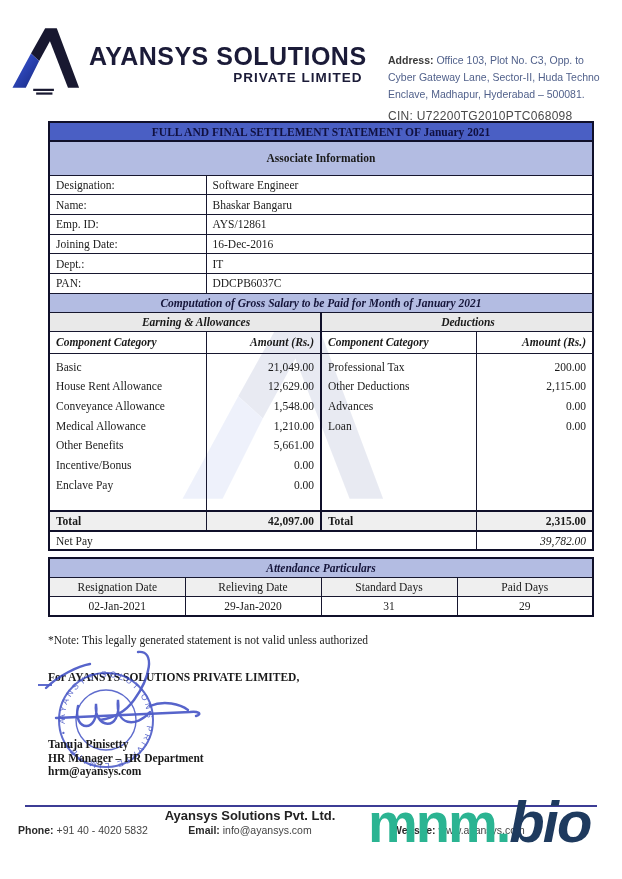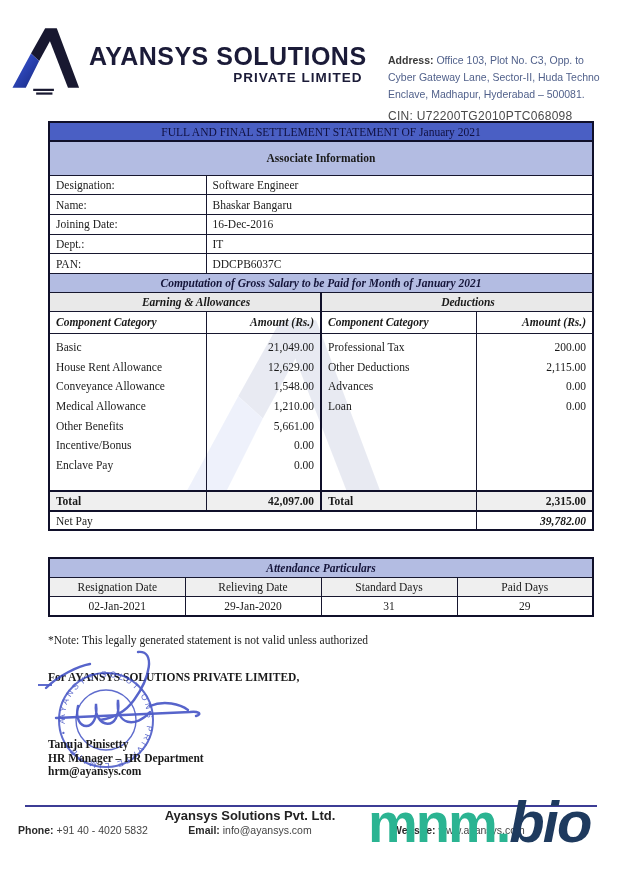--- a/index.html
+++ b/index.html
@@ -22,33 +22,33 @@
   .addr-label { font-weight:bold; color:#3a3a3a; }
   .cin-line { margin-top:5px; font-size:12px; color:#4a4a4a; letter-spacing:0.3px; }
   
   .table-watermark { position:absolute; left:172px; top:316px; width:235px; height:205px; opacity:0.17; z-index:0; }
   
   table { border-collapse:collapse; table-layout:fixed; width:544px; background:transparent; }
   .doc-table { position:absolute; left:48px; top:121px; z-index:1; }
   .att-table { position:absolute; left:48px; top:557px; z-index:1; }
   td { border:1px solid #17172f; font-size:11.5px; padding:0 6px; overflow:hidden; }
   .doc-table, .att-table { border:2px solid #10102a; }
-  .bar-title { background:#4a5fc4; color:#10103f; font-weight:normal; text-align:center; height:19px; border-bottom:2px solid #10102a; }
+  .bar-title { background:#4a5fc4; color:#10103f; font-weight:bold; text-align:center; height:19px; border-bottom:2px solid #10102a; }
   .bar-lav { background:#b3bce2; font-weight:bold; text-align:center; height:34px; }
   .bar-lav-i { background:#b3bce2; font-weight:bold; font-style:italic; text-align:center; height:19px; color:#15153a; }
   .bar-gray-i { background:#e9e9e9; font-weight:bold; font-style:italic; text-align:center; height:19px;padding-left:28px; }
   .info-label { height:19.7px; }
   .col-hdr { font-weight:bold; font-style:italic; height:22px; }
   .amt { text-align:right; }
   .body-cell { vertical-align:top; padding-top:4px; height:158px; }
   .body-cell div { line-height:19.7px; white-space:nowrap; }
   .thick-left { border-left:2px solid #10102a; }
   .total-row td { background:#efefef; font-weight:bold; height:20px; border-top:2px solid #10102a; }
   .net-row td { height:19px; border-top:2px solid #10102a; }
-  .net-amt { font-weight:bold; font-style:italic; text-align:right; }
+  .net-amt { font-weight:normal; font-style:italic; text-align:right; }
   .att-hdr td { background:#efefef; text-align:center; height:19px; }
   .att-val td { text-align:center; height:20px; }
   
   .note { position:absolute; left:48px; top:634px; font-size:11.5px; z-index:1; }
   .for-line { position:absolute; left:48px; top:671px; font-size:11.5px; font-weight:bold; z-index:1; }
   .stamp-svg { position:absolute; left:38px; top:648px; width:185px; height:125px; z-index:2; opacity:0.85; }
   .sig-block { position:absolute; left:48px; top:738px; font-size:11.5px; font-weight:bold; line-height:13.5px; z-index:3; }
   
   .footer-line { position:absolute; left:25px; top:805px; width:572px; height:2px; background:#3c3c95; z-index:1; }
   .footer-company { position:absolute; left:0; top:808px; width:500px; text-align:center;
@@ -114,20 +114,24 @@
   <tr>
         <td colspan="4" class="bar-lav">Associate Information</td>
       </tr>
   <tr>
         <td class="info-label">Designation:</td>
       <td colspan="3">Software Engineer</td>
       </tr>
   <tr>
         <td class="info-label" style="width:82px">Name:</td>
       <td colspan="3">Bhaskar Bangaru</td>
+      </tr>
+  <tr>
+        <td class="info-label">Emp. ID:</td>
+      <td colspan="3">AYS/12861</td>
       </tr>
   <tr>
         <td class="info-label">Joining Date:</td>
       <td colspan="3">16-Dec-2016</td>
       </tr>
   <tr>
         <td class="info-label">Dept.:</td>
       <td colspan="3">IT</td>
       </tr>
   <tr>

